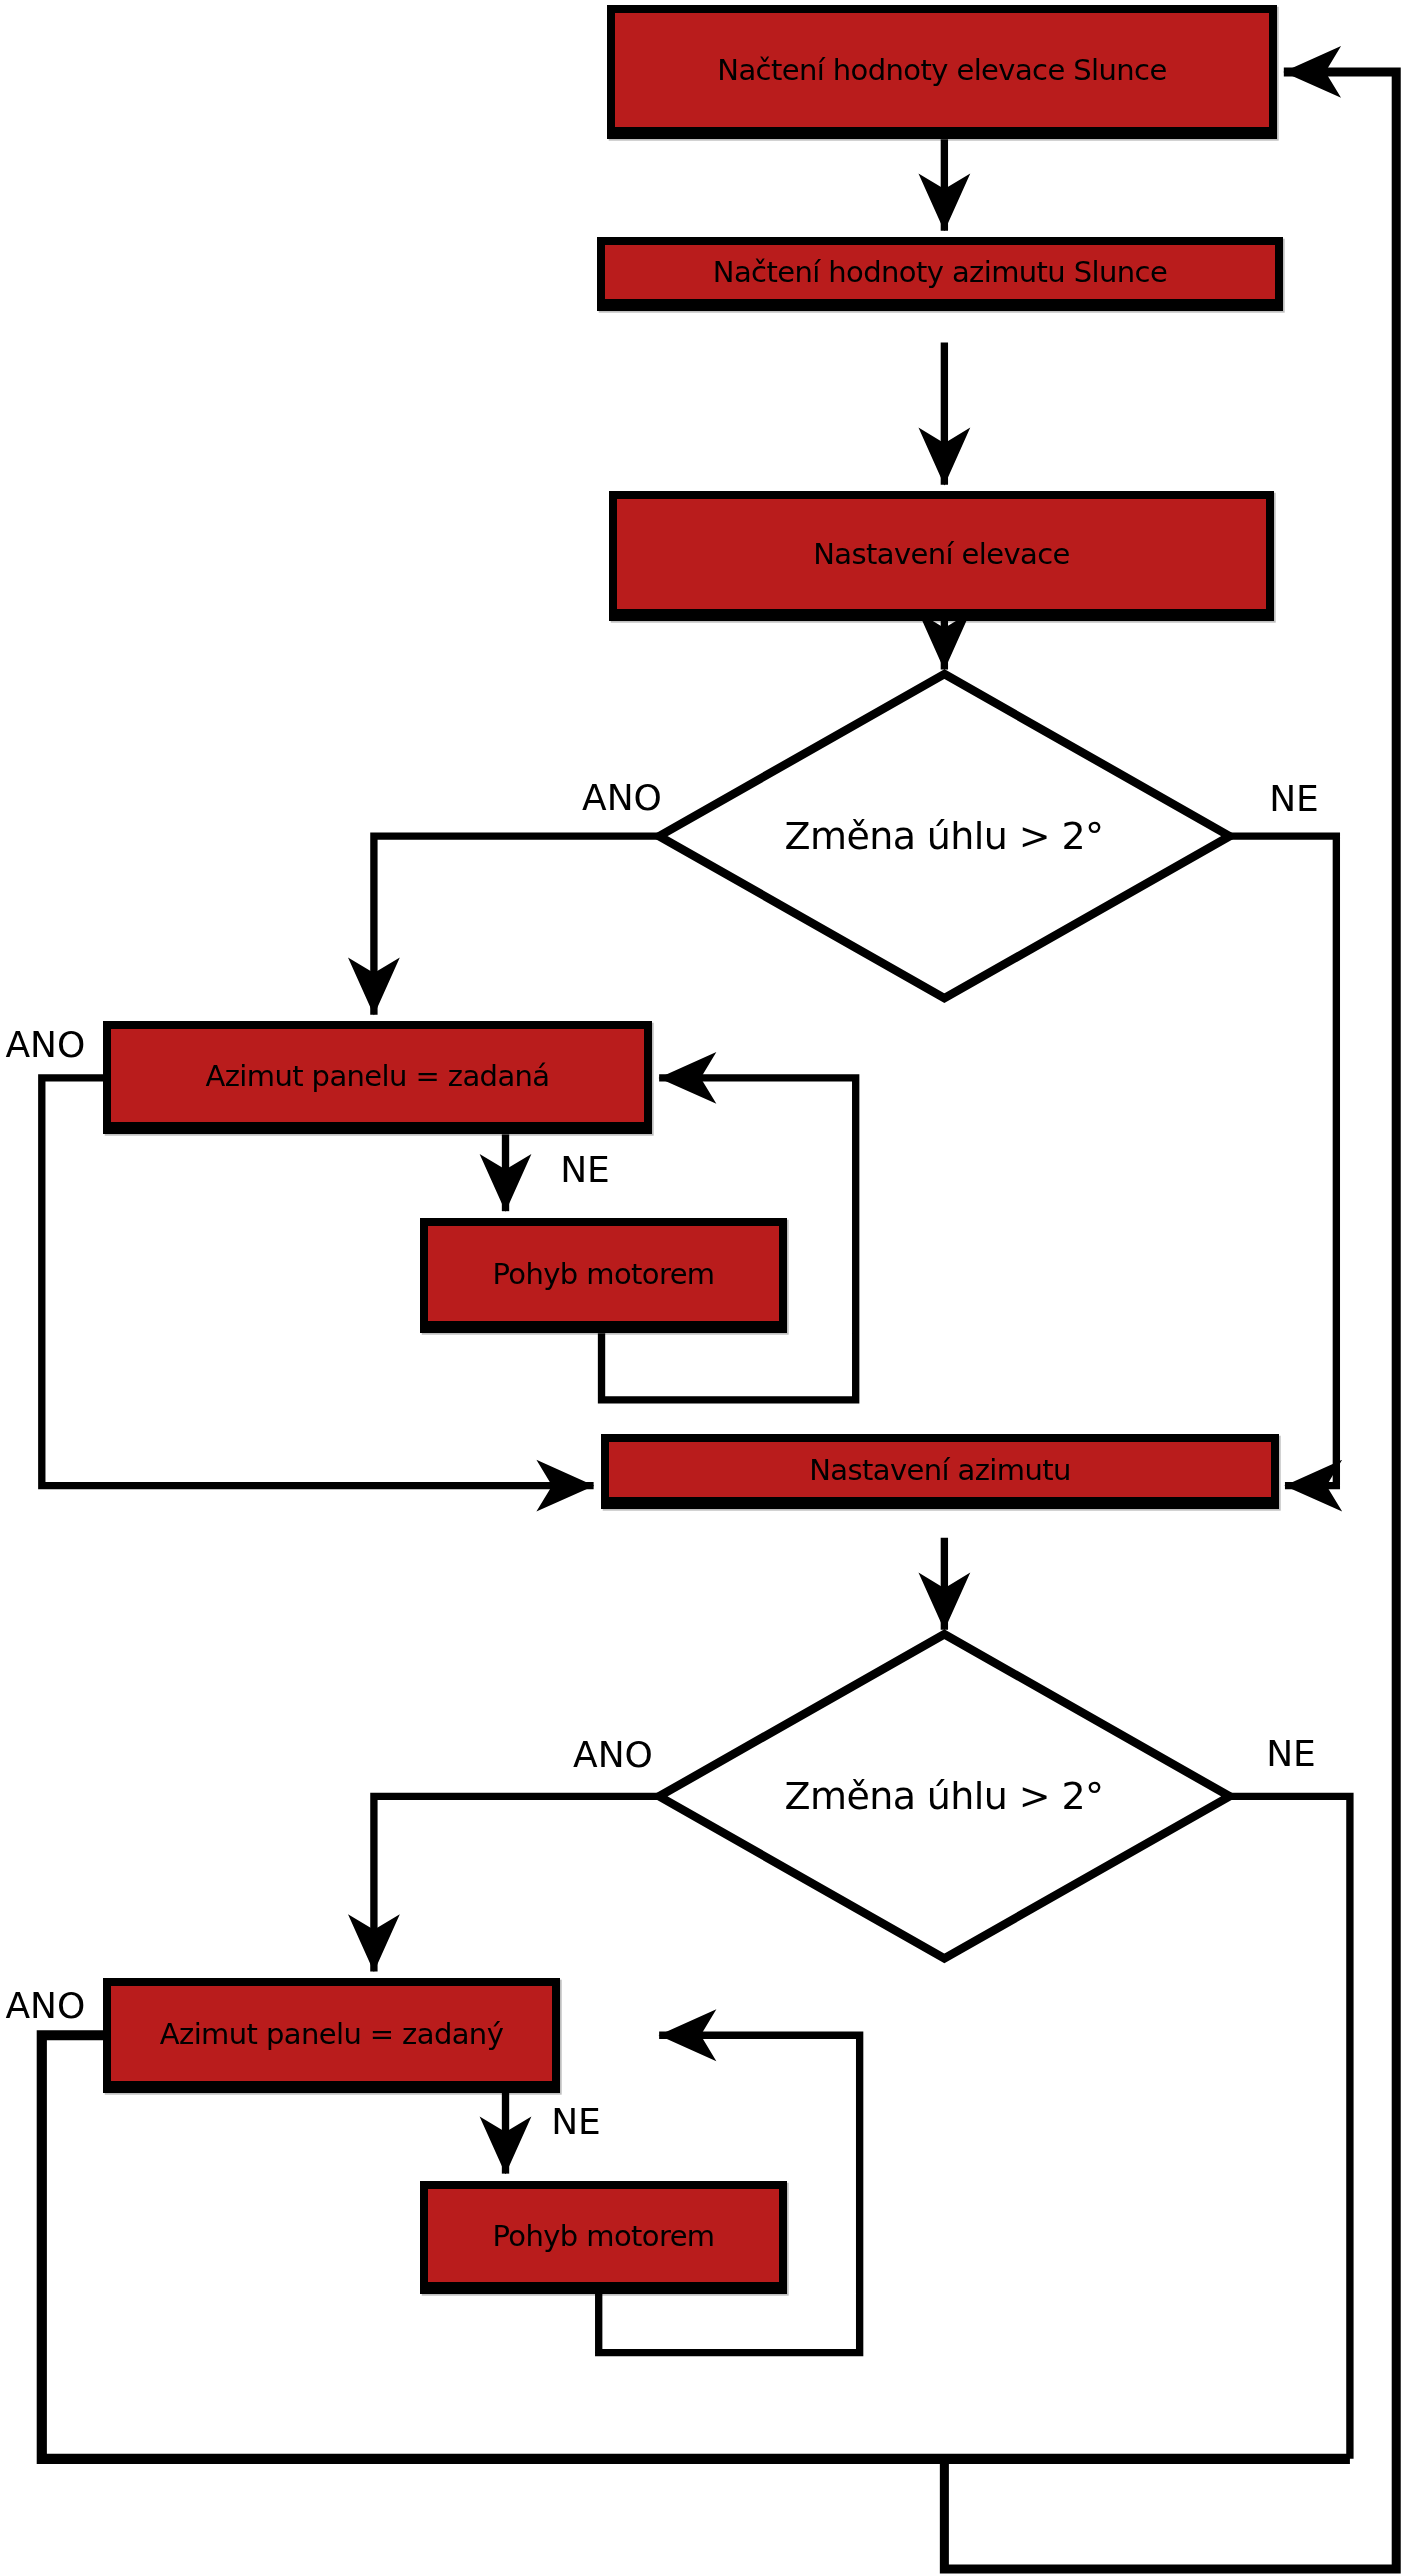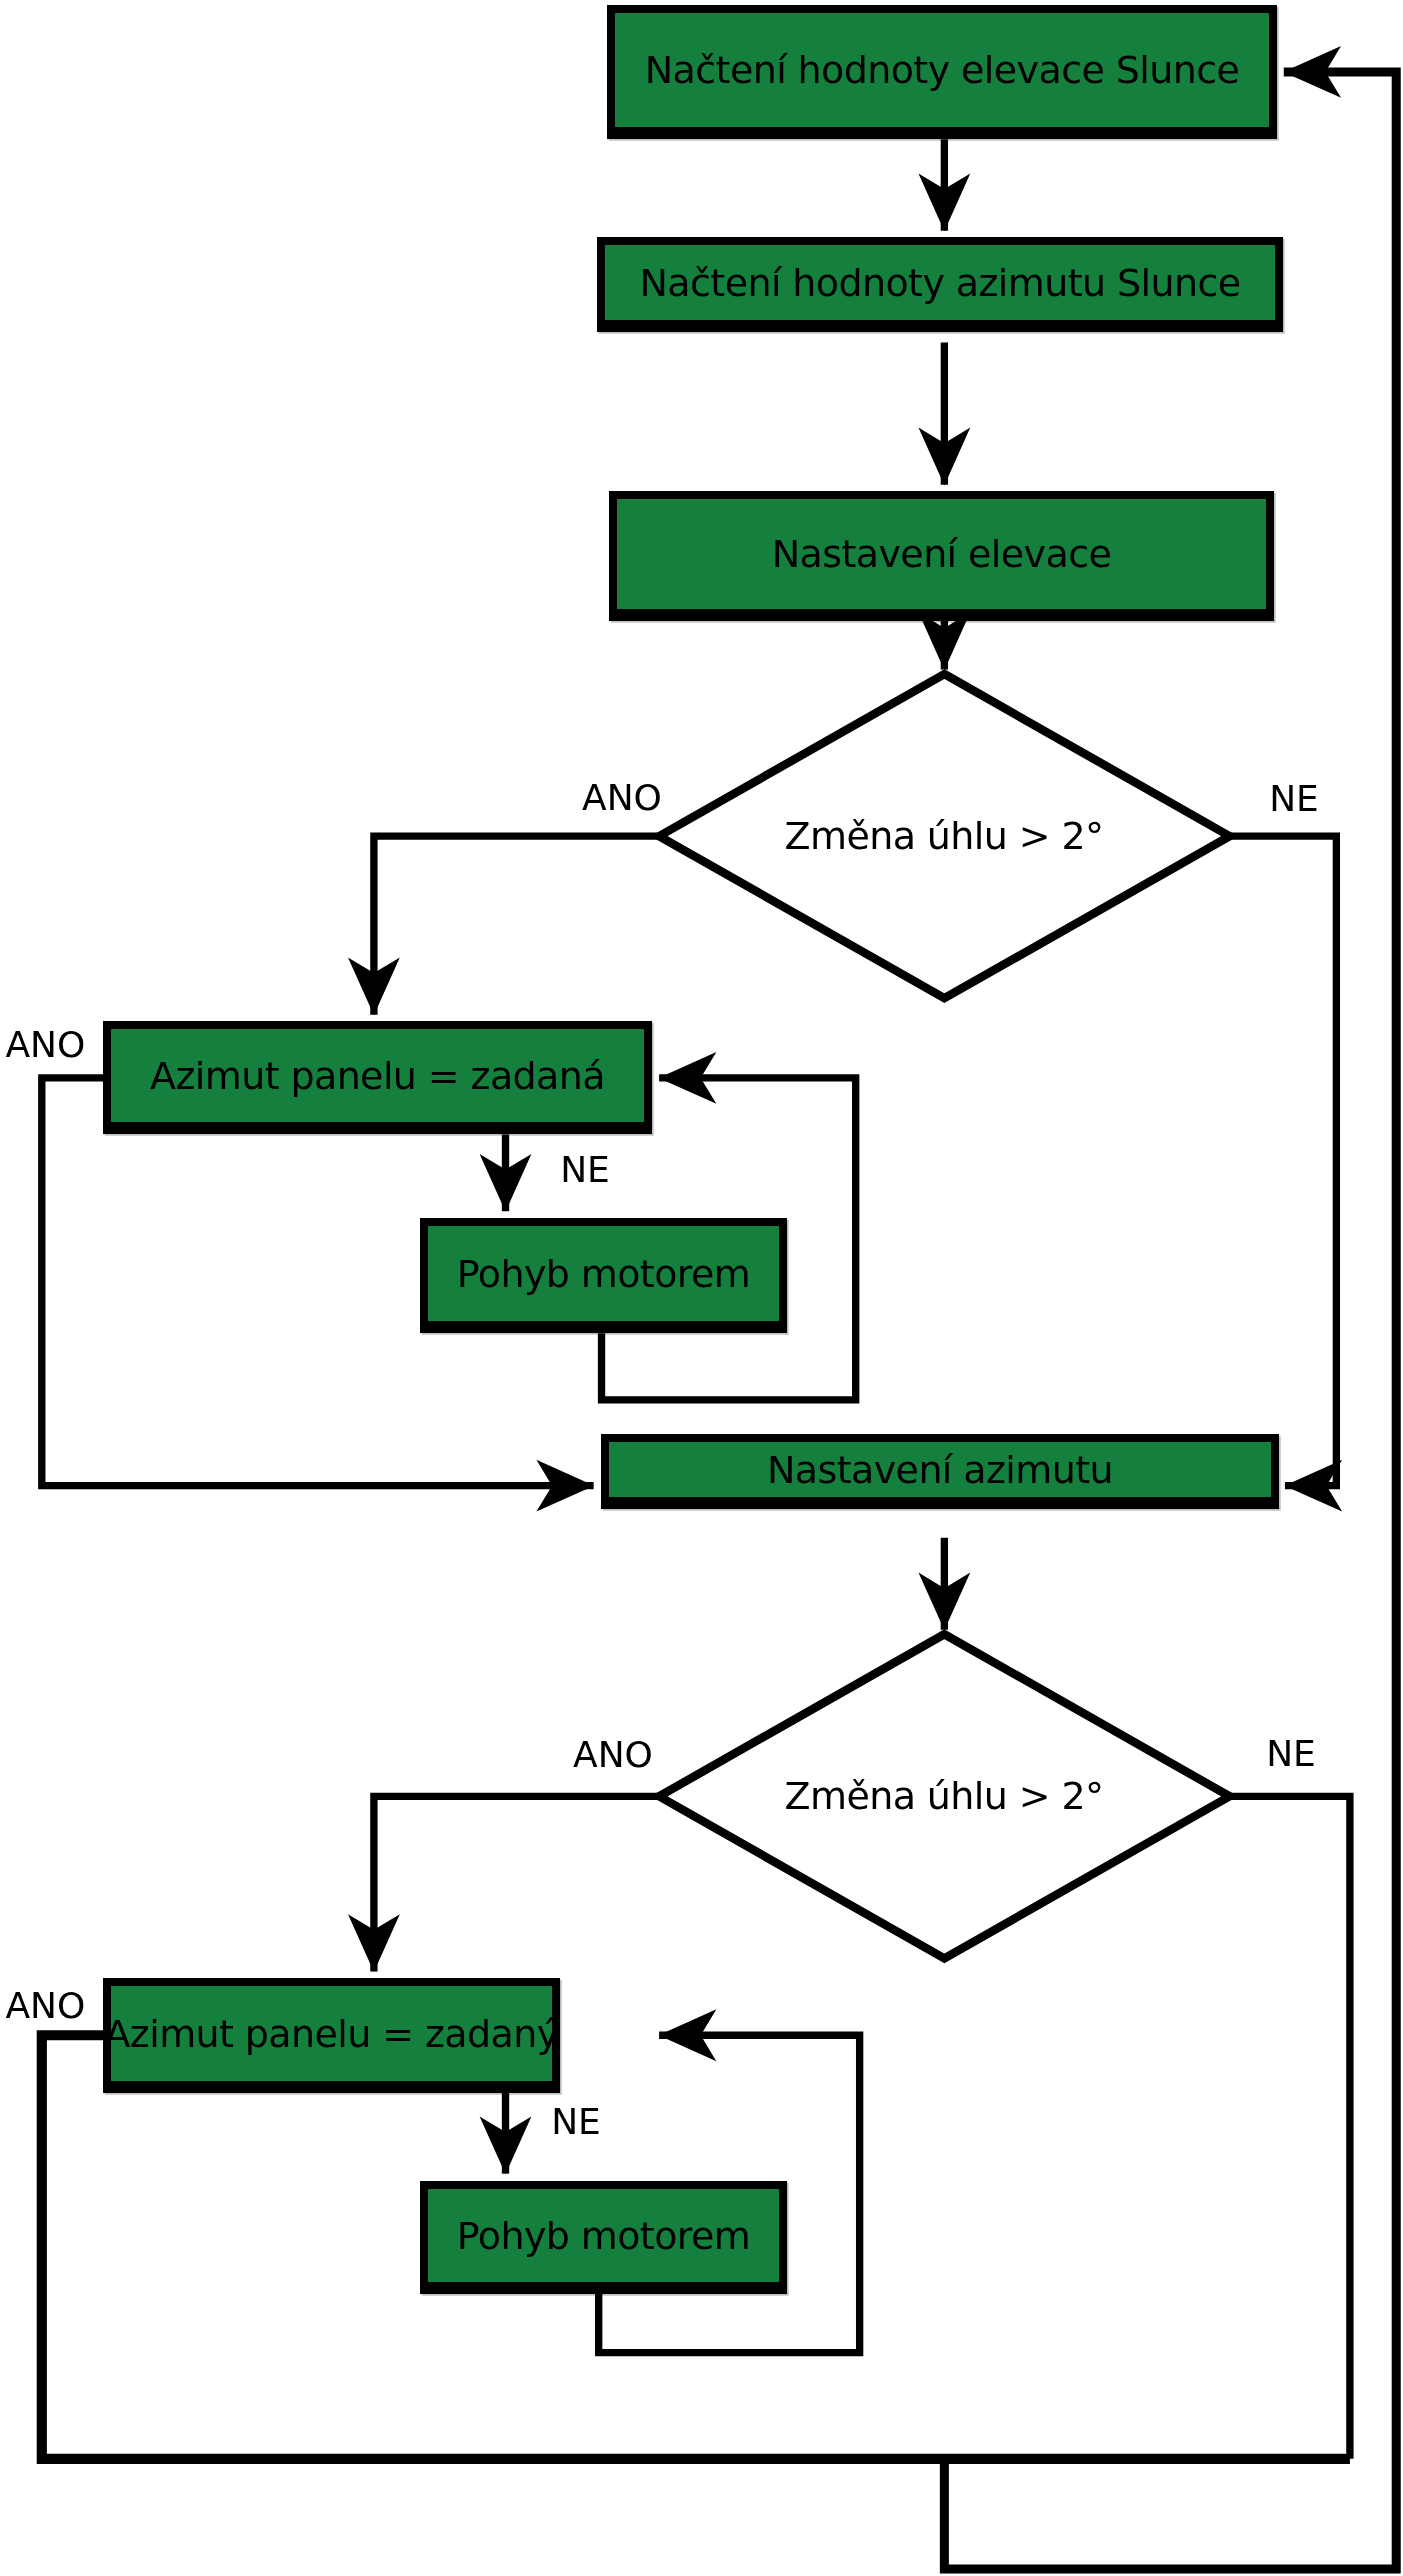--- a/index.html
+++ b/index.html
@@ -17,28 +17,28 @@
   }
   #wires {
     position: absolute;
     left: 0; top: 0;
     width: 1403px;
     height: 2576px;
   }
   .node {
     position: absolute;
     box-sizing: border-box;
-    background: #15803d;
+    background: #b91c1c;
     border: 8.5px solid #000000;
     border-bottom-width: 12.4px;
     display: flex;
     align-items: center;
     justify-content: center;
     text-align: center;
-    font-size: 38px;
+    font-size: 29px;
     letter-spacing: -0.6px;
     white-space: nowrap;
     box-shadow: 1.7px 1.7px 0 rgba(0,0,0,0.25);
   }
   .dtext {
     position: absolute;
     display: flex;
     align-items: center;
     justify-content: center;
     text-align: left;
@@ -85,21 +85,21 @@
       <path stroke-width="18" d="M183 3603 H74 V4353 H2390"></path>
       <path stroke-width="16" d="M1672 4353 V4548 H2472 V127 H2273" marker-end="url(#arw)"></path>
     </g>
 
     <polygon points="1672,1193 2177,1480 1672,1767 1167,1480" fill="#ffffff" stroke="#000000" stroke-width="15"></polygon>
     <polygon points="1672,2893 2177,3180 1672,3467 1167,3180" fill="#ffffff" stroke="#000000" stroke-width="15"></polygon>
   </svg>
 
   <div class="node" style="left:607px; top:4.5px; width:670px; height:134px;">Načtení hodnoty elevace Slunce</div>
 
-  <div class="node" style="left:597px; top:237px; width:686px; height:95px;">Načtení hodnoty azimutu Slunce</div>
+  <div class="node" style="left:597px; top:237px; width:686px; height:74px;">Načtení hodnoty azimutu Slunce</div>
 
   <div class="node" style="left:609px; top:491px; width:665px; height:130px;">Nastavení elevace</div>
 
   <div class="node" style="left:103px; top:1021px; width:549px; height:113px;">Azimut panelu = zadaná</div>
 
   <div class="node" style="left:420px; top:1218px; width:367px; height:115px;">Pohyb motorem</div>
 
   <div class="node" style="left:601px; top:1434px; width:678px; height:75px;">Nastavení azimutu</div>
 
   <div class="node" style="left:103px; top:1978px; width:457px; height:115px;">Azimut panelu = zadaný</div>

